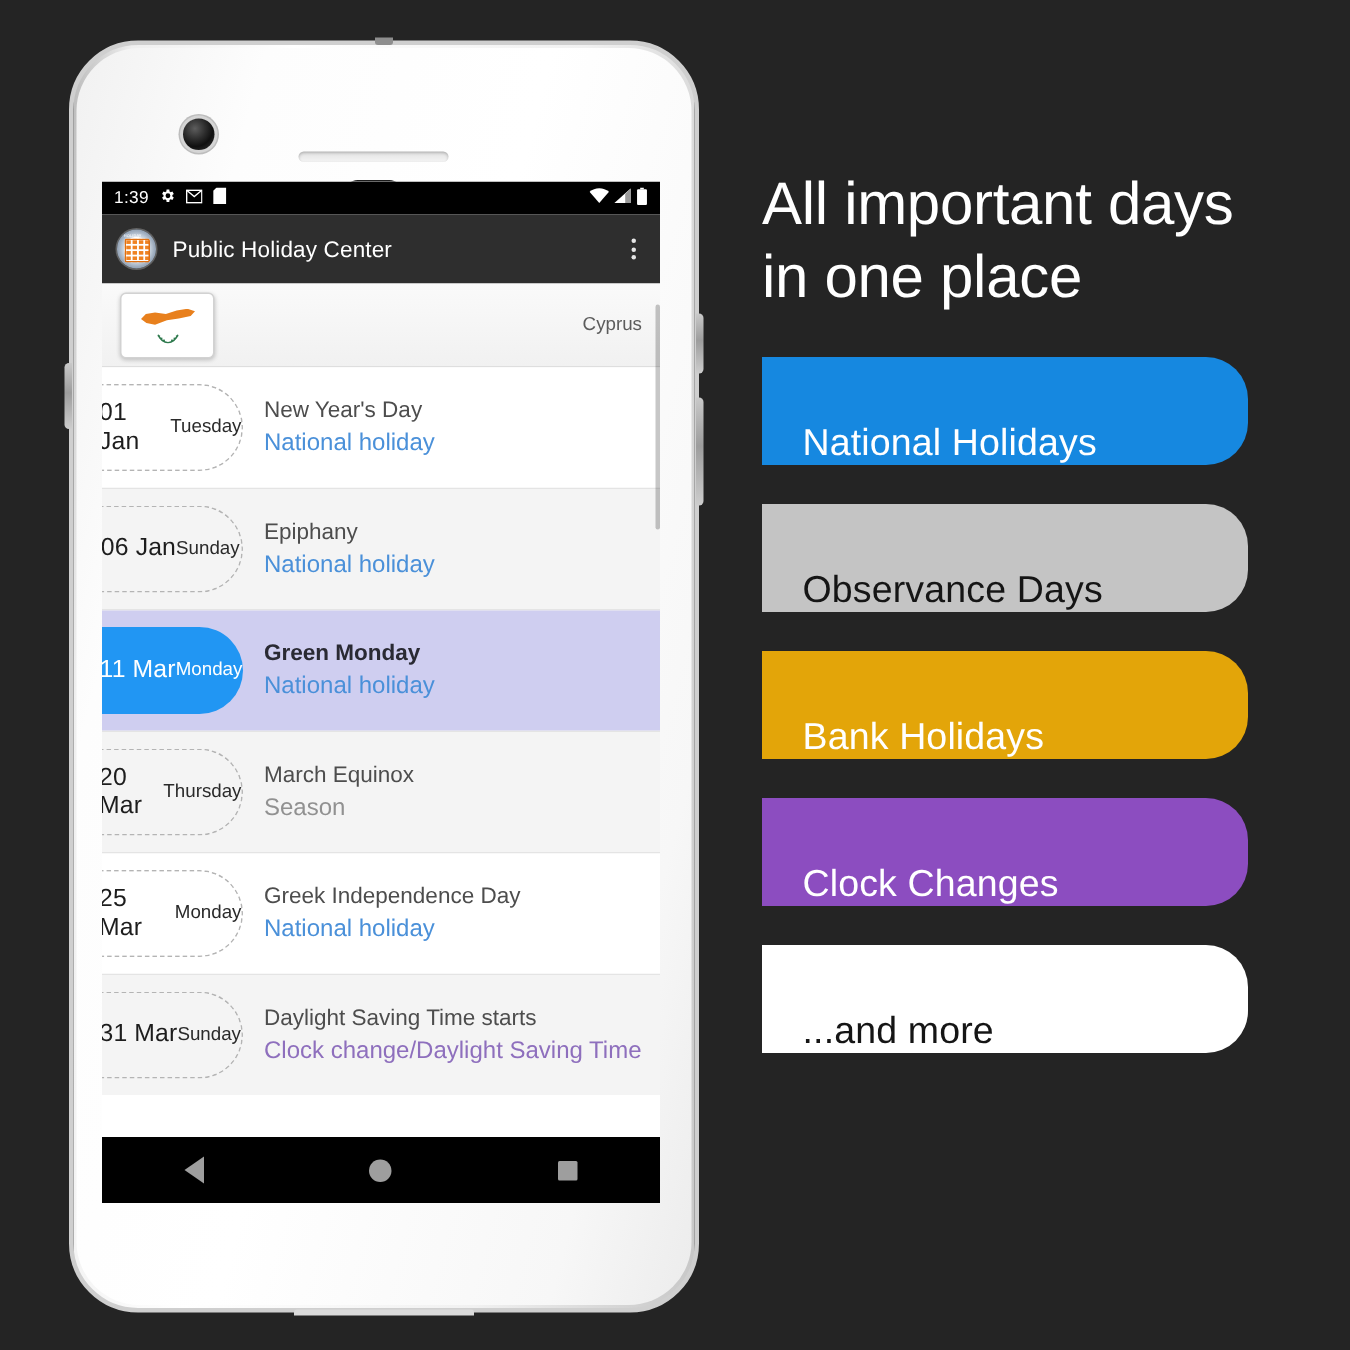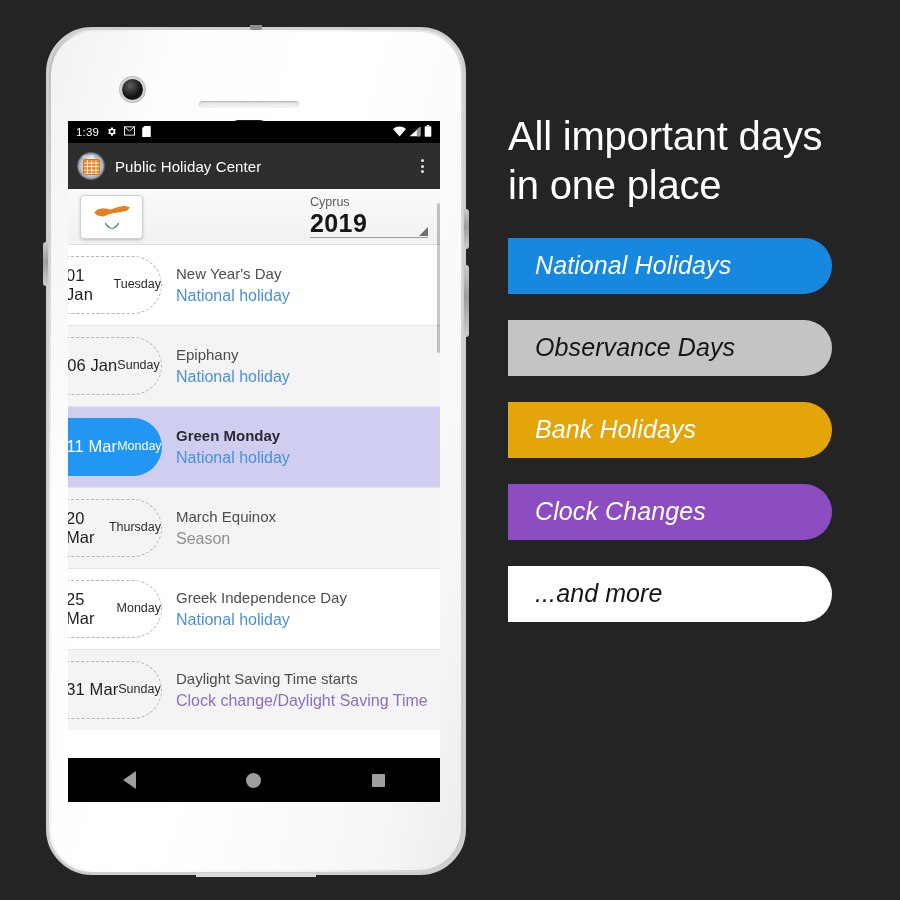--- a/index.html
+++ b/index.html
@@ -184,26 +184,25 @@
 
   
   #promo-panel{
     position:absolute; left:508px; top:112px; width:400px;
   }
   .promo-headline{
     color:#fff; font-size:40px; line-height:1.22; letter-spacing:-.2px;
     font-weight:400; margin-bottom:28px; white-space:pre-line;
   }
   .pill{
-    height:56px; display:flex; align-items:center;
+    height:72px; display:flex; align-items:flex-end;
     padding-left:27px; margin-bottom:26px;
     border-radius:0 28px 28px 0;
     font-size:25px; letter-spacing:.1px;
     width:324px;
-    font-style:italic;
   }
   .pill.p-national{ background:#1688e0; color:#fff; }
   .pill.p-bank{ background:#e3a509; color:#fff; }
   .pill.p-observance{ background:#c4c4c4; color:#151515; }
   .pill.p-clock{ background:#8c4dc0; color:#fff; }
   .pill.p-more{ background:#fff; color:#151515; margin-bottom:0; }
 </style>
 </head>
 <body>
 
@@ -277,26 +276,20 @@
       <div class="flag-box">
         <div class="flag-island"></div>
         <svg class="flag-olive" viewBox="0 0 40 13" fill="none" stroke="#2f7a4e" stroke-width="1.4">
           <path d="M20 12.2C16 12.2 12 9 10.5 4.6"></path>
           <path d="M20 12.2c4 0 8-3.2 9.5-7.6"></path>
           <path d="M12.4 6.1l-2.2-.7M14.6 8.2l-2.3-.3M17 9.9l-2.3.2M27.6 6.1l2.2-.7M25.4 8.2l2.3-.3M23 9.9l2.3.2"></path>
         </svg>
       </div>
       <div class="country-meta">
         <div class="country-name">Cyprus</div>
-        <div class="year-row">
-          <div class="year-spinner">
-            <span class="year-value">2019</span>
-            <span class="spinner-arrow"></span>
-          </div>
-        </div>
       </div>
     </div>
 
     <div class="holiday-list" id="holiday-list">
         <div class="holiday-row plain">
           <div class="date-badge">
             <span class="date-day">01 Jan</span>
             <span class="date-weekday">Tuesday</span>
           </div>
           <div class="holiday-info">

